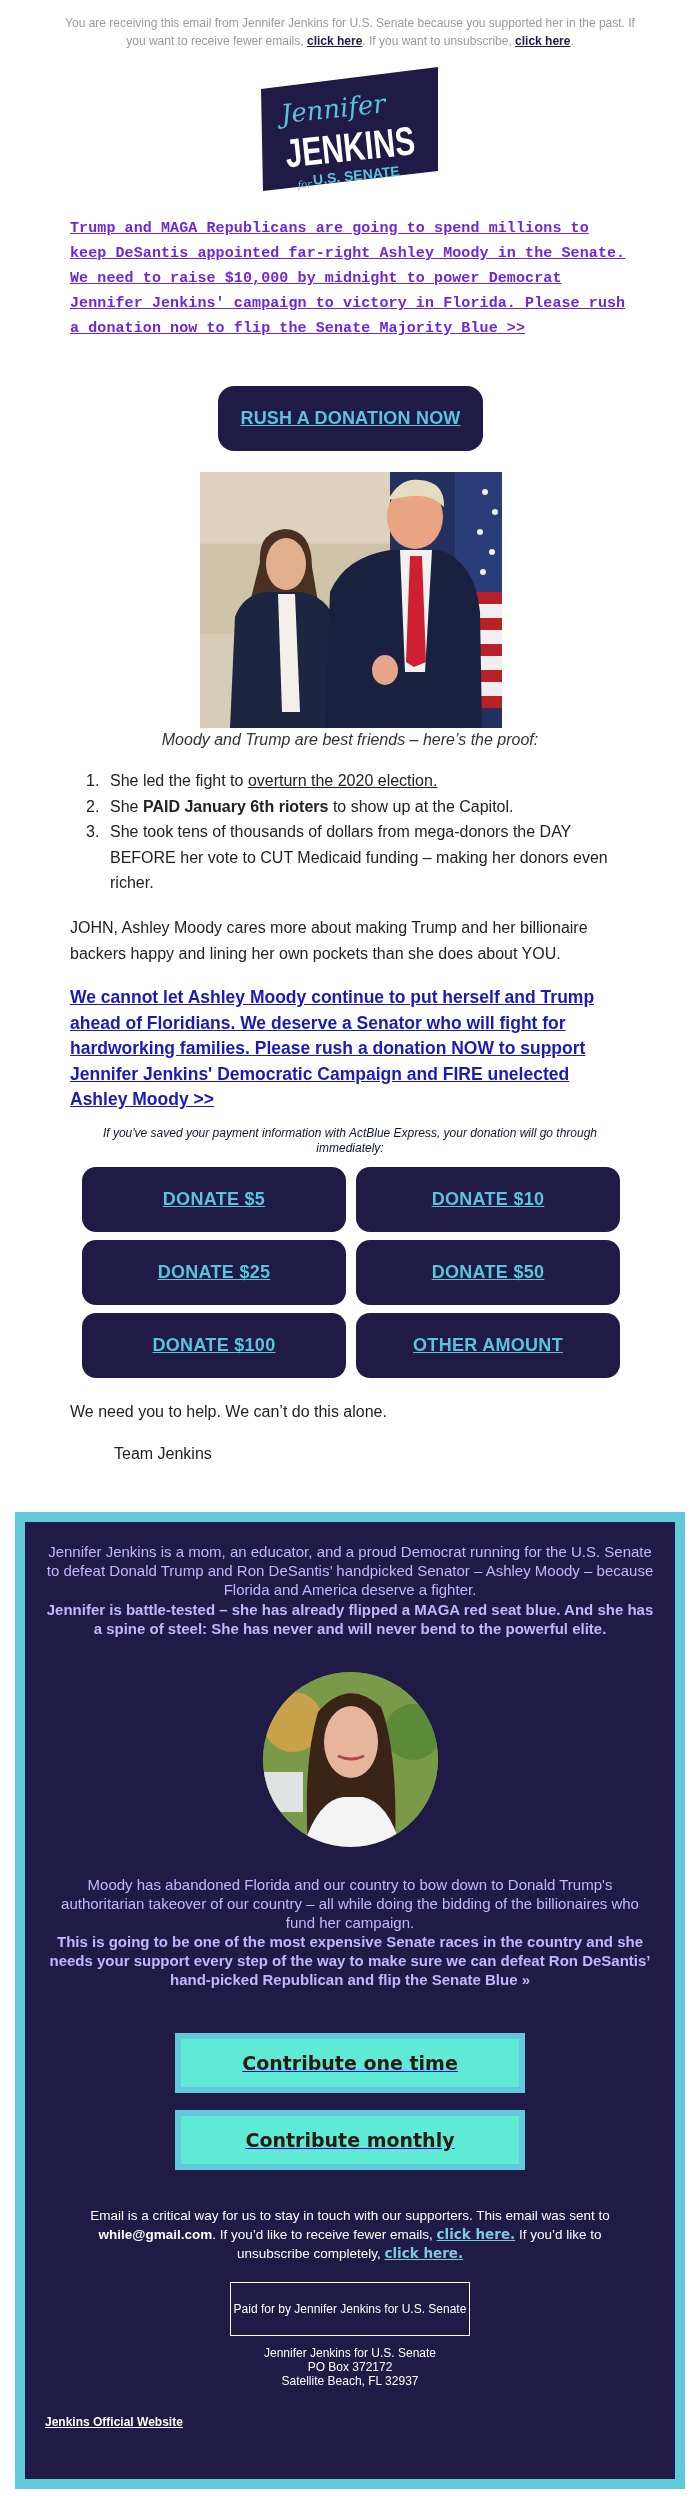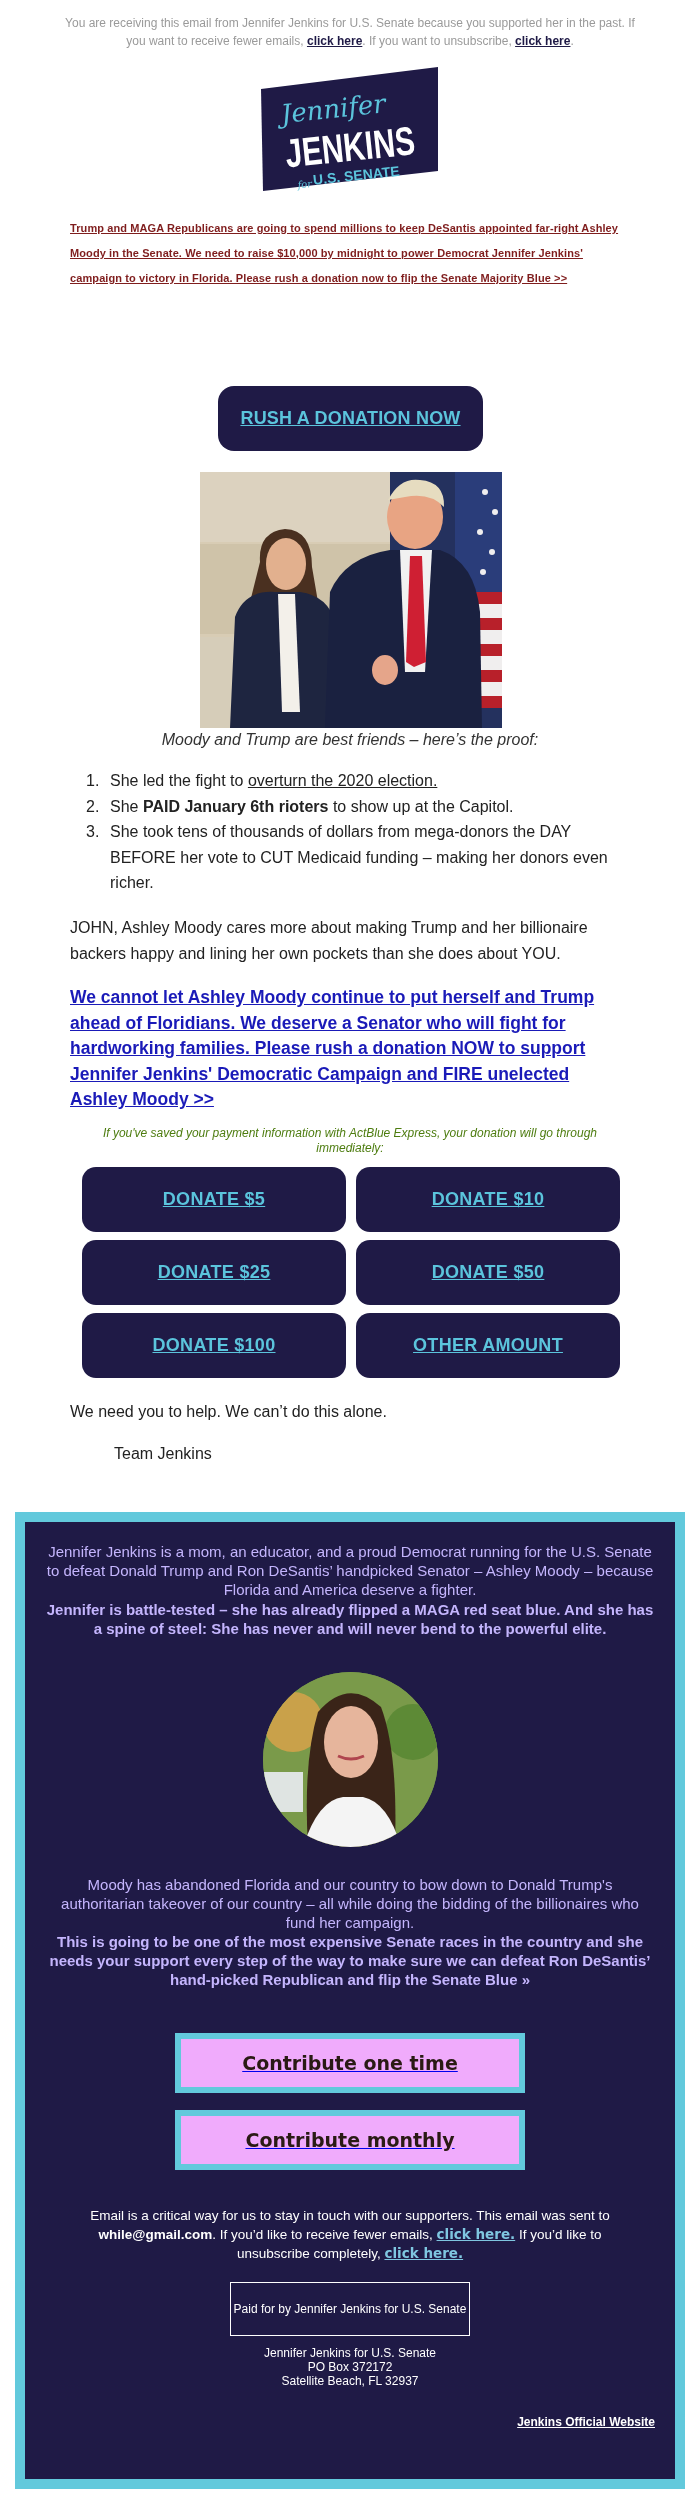--- a/index.html
+++ b/index.html
@@ -5,40 +5,40 @@
   * { box-sizing: border-box; margin: 0; padding: 0; }
   html, body { width: 700px; background: #ffffff; }
   body { font-family: "Liberation Sans", sans-serif; color: #222222; height: 2506px; position: relative; overflow: hidden; }
 
   .preheader { position: absolute; left: 60px; top: 14px; width: 580px; text-align: center; font-size: 12px; line-height: 18px; color: #9a9a9a; }
   .preheader a { color: #1f1a46; font-weight: bold; text-decoration: underline; }
 
   .logo { position: absolute; left: 261px; top: 67px; width: 177px; height: 124px; }
   .logo svg { width: 100%; height: 100%; display: block; }
 
-  .headline-link { position: absolute; left: 70px; top: 216px; width: 560px; font-size: 11px; line-height: 25px; font-weight: bold; color: #7f1d1d; text-decoration: underline; font-family: Liberation Sans, sans-serif; letter-spacing: 0.1px; }
+  .headline-link { position: absolute; left: 70px; top: 216px; width: 560px; font-size: 15px; line-height: 25px; font-weight: bold; color: #6d28d9; text-decoration: underline; font-family: Liberation Mono, monospace; letter-spacing: 0.1px; }
 
   .rush-btn { position: absolute; left: 218px; top: 386px; width: 265px; height: 65px; background: #1f1a46; border-radius: 16px; color: #5bc4dc; font-weight: bold; font-size: 18px; display: flex; align-items: center; justify-content: center; letter-spacing: 0.2px; }
 
   .photo { position: absolute; left: 200px; top: 472px; width: 302px; height: 256px; overflow: hidden; background: #d9cfbd; }
   .photo svg { display: block; width: 100%; height: 100%; }
 
   .caption { position: absolute; left: 60px; top: 730px; width: 580px; text-align: center; font-style: italic; font-size: 16px; line-height: 20px; color: #333333; }
 
   .proof-list { position: absolute; left: 70px; top: 768px; width: 560px; font-size: 16px; line-height: 25.5px; color: #222; list-style: none; }
   .proof-list li { position: relative; padding-left: 40px; }
   .proof-list li .num { position: absolute; left: 16px; top: 0; }
   .proof-list .u { text-decoration: underline; }
 
   .para { position: absolute; left: 70px; width: 560px; font-size: 16px; line-height: 25.5px; color: #222; }
   .p1 { top: 915px; }
 
   .cta-link { position: absolute; left: 70px; top: 985px; width: 560px; font-size: 17.5px; line-height: 25.5px; font-weight: bold; color: #1a1ab8; text-decoration: underline; }
 
-  .actblue-note { position: absolute; left: 70px; top: 1126px; width: 560px; text-align: center; font-style: italic; font-size: 12px; line-height: 15px; color: #4d7c0f; }
+  .actblue-note { position: absolute; left: 70px; top: 1126px; width: 560px; text-align: center; font-style: italic; font-size: 12px; line-height: 15px; color: #0f172a; }
 
   .donate-grid { position: absolute; left: 82px; top: 1167px; width: 540px; display: grid; grid-template-columns: 264px 264px; column-gap: 10px; row-gap: 8px; }
   .donate-btn { height: 65px; background: #1f1a46; border-radius: 14px; color: #5bc4dc; font-weight: bold; font-size: 18px; display: flex; align-items: center; justify-content: center; letter-spacing: 0.3px; }
 
   .p2 { top: 1399px; }
   .p3 { top: 1441px; margin-left: 44px; }
 
   .footer-outer { position: absolute; left: 15px; top: 1512px; width: 670px; height: 977px; background: #62c9dc; }
   .footer-inner { position: absolute; left: 10px; top: 10px; width: 650px; height: 957px; background: #1f1a46; color: #ffffff; }
 
@@ -47,33 +47,33 @@
   .f-bold { font-weight: bold; }
   .f-t2 { top: 78px; }
 
   .headshot { position: absolute; left: 238px; top: 150px; width: 175px; height: 175px; border-radius: 50%; overflow: hidden; background: #6b8c4a; }
   .headshot svg { display: block; width: 100%; height: 100%; }
 
   .f-t3 { top: 353px; }
   .f-t4 { top: 410px; }
 
   .contrib-btn { position: absolute; left: 150px; width: 350px; height: 60px; background: #62c9dc; padding: 6px; }
-  .contrib-btn span { display: flex; width: 100%; height: 100%; background: #f0abfc; color: #2a1a14; font-weight: bold; font-size: 19px; align-items: center; justify-content: center; font-family: "DejaVu Sans", sans-serif; }
+  .contrib-btn span { display: flex; width: 100%; height: 100%; background: #5eead4; color: #2a1a14; font-weight: bold; font-size: 19px; align-items: center; justify-content: center; font-family: "DejaVu Sans", sans-serif; }
   .cb1 { top: 511px; }
   .cb2 { top: 588px; }
 
   .f-small { position: absolute; left: 40px; width: 570px; text-align: center; font-size: 13.5px; line-height: 19px; color: #ffffff; }
   .f-email { top: 684px; }
   .f-email b { font-weight: bold; }
   .f-email a { color: #7fc6e0; font-weight: bold; text-decoration: underline; font-family: "DejaVu Sans", sans-serif; font-size: 13.5px; }
 
   .paid-box { position: absolute; left: 205px; top: 760px; width: 240px; height: 54px; border: 1.5px solid #ffffff; display: flex; align-items: center; justify-content: center; font-size: 12px; color: #ffffff; }
 
   .address { position: absolute; left: 20px; top: 824px; width: 610px; text-align: center; font-size: 12px; line-height: 14px; color: #ffffff; }
-  .website-link { position: absolute; left: 20px; top: 893px; width: 610px; text-align: right; font-size: 12px; font-weight: bold; color: #ffffff; }
+  .website-link { position: absolute; left: 20px; top: 893px; width: 610px; text-align: left; font-size: 12px; font-weight: bold; color: #ffffff; }
   .website-link span { text-decoration: underline; }
 </style>
 </head>
 <body>
 
 <div class="preheader">
   <span>You are receiving this email from Jennifer Jenkins for U.S. Senate because you supported her in the past. If you want to receive fewer emails, </span><a href="#">click here</a><span>. If you want to unsubscribe, </span><a href="#">click here</a><span>.</span>
 </div>
 
 <div class="logo">

